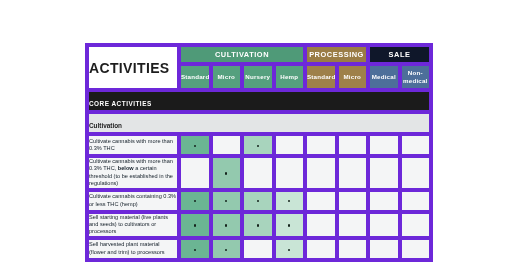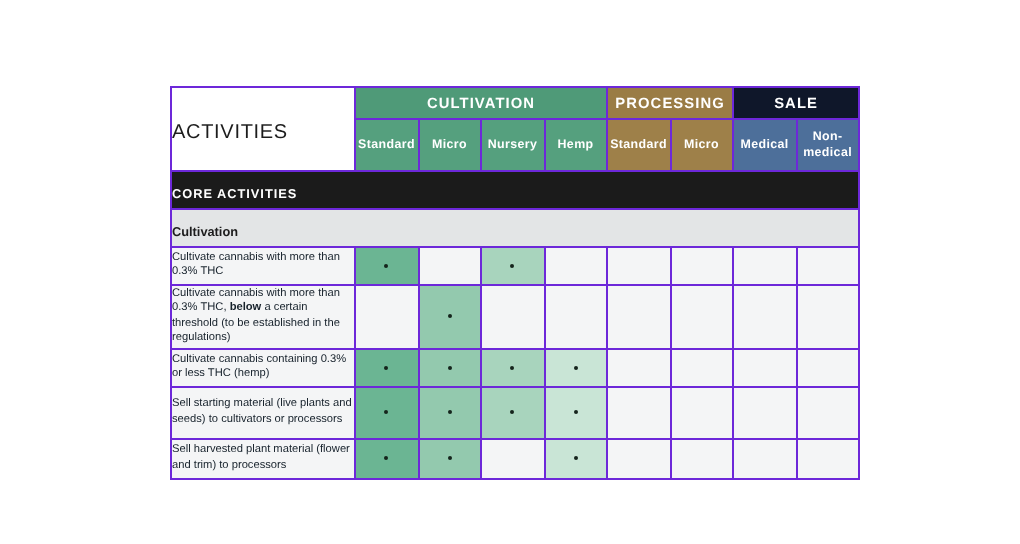--- a/index.html
+++ b/index.html
@@ -32,21 +32,21 @@
   table.matrix {
     border-collapse: collapse;
     table-layout: fixed;
     width: 344px;
     background: #ffffff;
   }
 
   table.matrix td, table.matrix th {
     padding: 0;
     margin: 16px;
-    border: 1px solid #6d28d9;
+    border: 4px solid #6d28d9;
     vertical-align: middle;
     box-sizing: border-box;
   }
 
   
   col.c-label  { width: 92px; }
   col.c-data   { width: 31.5px; }
 
   
   .grp {
@@ -89,22 +89,22 @@
   .activities-cell {
     background: #ffffff;
     vertical-align: bottom;
     padding: 0 0 5px 6px;
     border-top: 1px solid #ffffff;
     border-left: 1px solid #c9cdd0;
     border-right: 1px solid #c9cdd0;
     border-bottom: 1px solid #ffffff;
   }
   .activities-cell .txt {
-    font-size: 10px;
-    font-weight: normal;
+    font-size: 14px;
+    font-weight: bold;
     color: #1d1d1d;
     letter-spacing: 0.35px;
   }
 
   
   .band-core td {
     background: #1b1b1b;
     height: 11px;
     padding: 0 0 0 6px;
     border-color: #1b1b1b;

